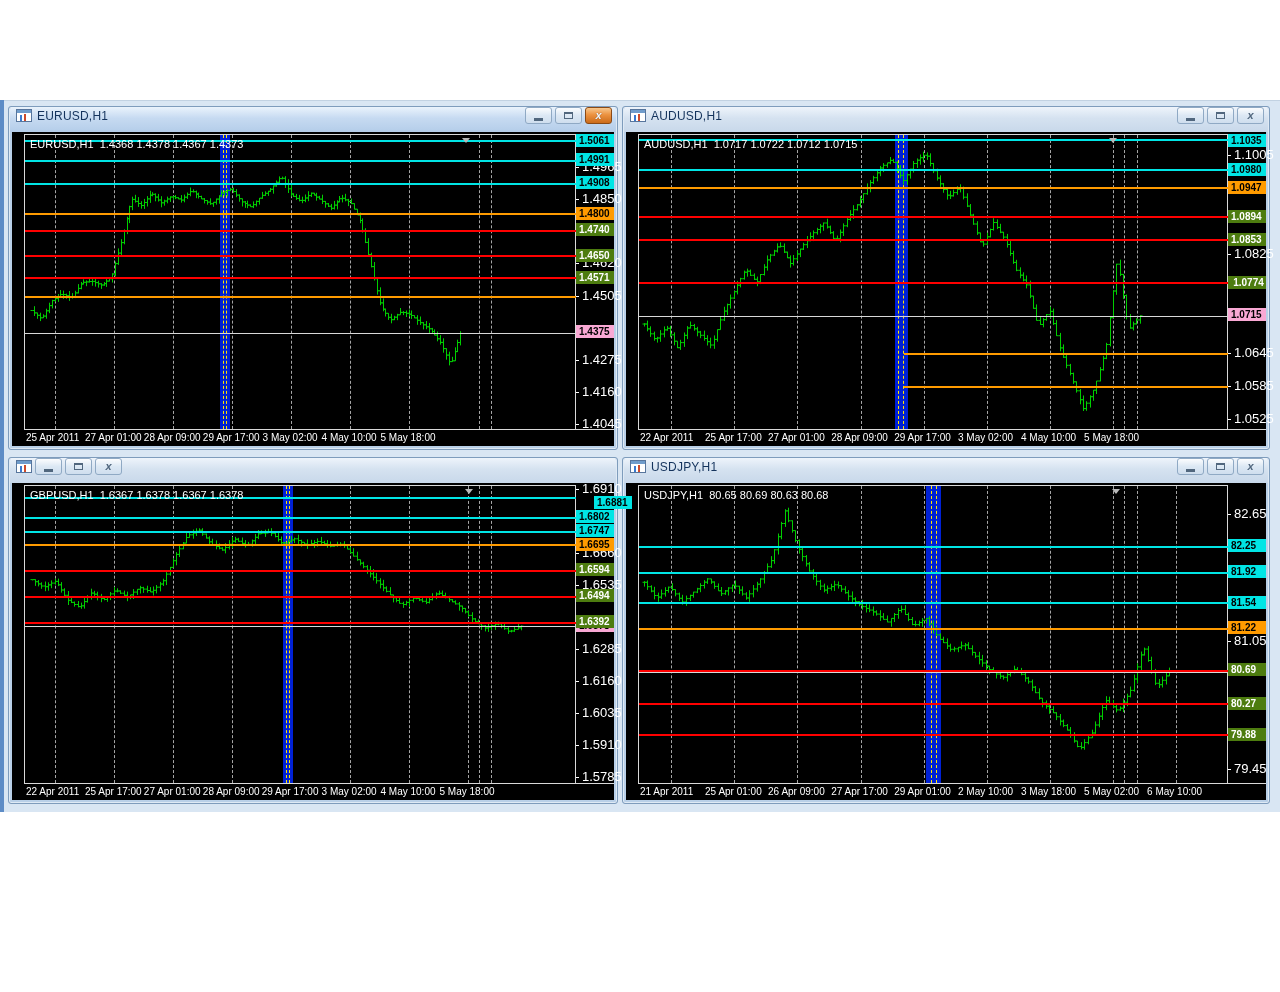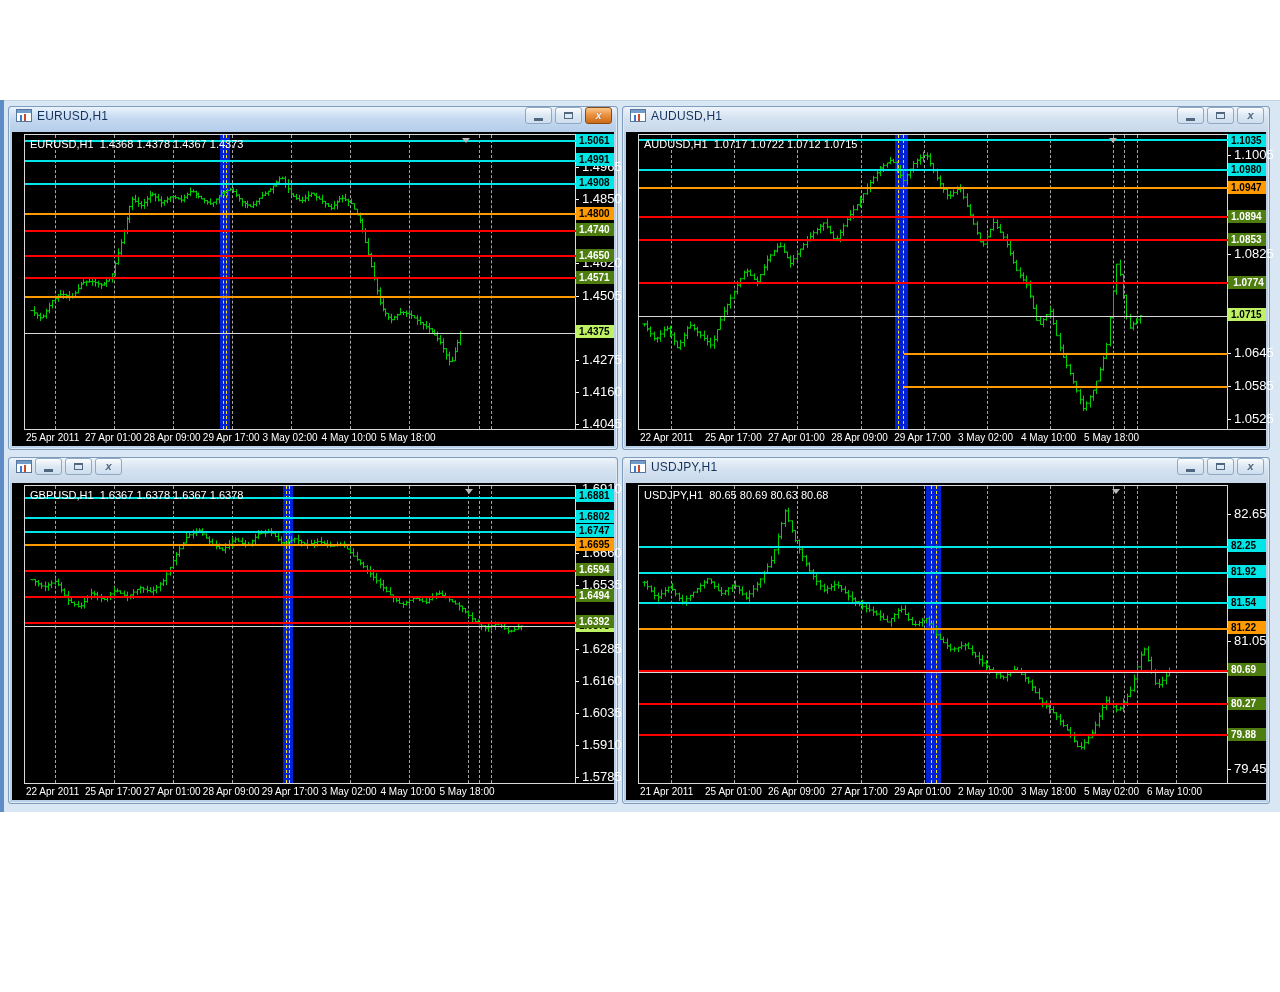--- a/index.html
+++ b/index.html
@@ -44,21 +44,21 @@
   .marker{position:absolute;top:3px;width:0;height:0;border-left:4px solid transparent;
           border-right:4px solid transparent;border-top:5px solid #b9b9b9;z-index:5}
   .tick{position:absolute;left:0;right:16px;height:12px;color:#fff;font-size:13px;line-height:12px}
   .tick b{position:absolute;left:0;top:6px;width:3px;height:1px;background:#fff}
   .tick span{margin-left:6px;font-weight:normal}
   .ptag{position:absolute;left:0;width:35px;height:13px;font-size:10px;font-weight:bold;
         line-height:13px;padding-left:3px;z-index:2}
   .ptag.cyan{background:#00e5e5;color:#000}
   .ptag.orange{background:#ff9b00;color:#000}
   .ptag.red{background:#4d7c0f;color:#fff}
-  .ptag.white{background:#bef264;color:#000}
+  .ptag.white{background:#f9a8d4;color:#000}
   .dlabel{position:absolute;top:2px;color:#fff;font-size:10px;white-space:nowrap}
 </style>
 </head>
 <body>
 
 <div class="mdi"></div>
 <div class="edge-strip"></div>
 <div class="below"></div>
 
 <div class="win" id="w0" style="left:8px;top:106px;width:608px;height:342px">
@@ -266,21 +266,21 @@
       </div>
     <div class="paxis">
         <div class="tick" style="top: -1.9px;"><b></b><span>1.6910</span></div>
         <div class="tick" style="top: 62px;"><b></b><span>1.6660</span></div>
         <div class="tick" style="top: 94px;"><b></b><span>1.6535</span></div>
         <div class="tick" style="top: 158px;"><b></b><span>1.6285</span></div>
         <div class="tick" style="top: 190px;"><b></b><span>1.6160</span></div>
         <div class="tick" style="top: 221.9px;"><b></b><span>1.6035</span></div>
         <div class="tick" style="top: 253.9px;"><b></b><span>1.5910</span></div>
         <div class="tick" style="top: 285.9px;"><b></b><span>1.5785</span></div>
-        <div class="ptag cyan" style="top: 4px;">1.6881</div>
+        <div class="ptag cyan" style="top: 11px; margin-left: 18px;">1.6881</div>
         <div class="ptag cyan" style="top: 25.2px;">1.6802</div>
         <div class="ptag cyan" style="top: 39.3px;">1.6747</div>
         <div class="ptag orange" style="top: 52.6px;">1.6695</div>
         <div class="ptag red" style="top: 78.4px;">1.6594</div>
         <div class="ptag red" style="top: 104px;">1.6494</div>
         <div class="ptag white" style="top: 133.7px;">1.6378</div>
         <div class="ptag red" style="top: 130.1px;">1.6392</div>
       </div>
     <div class="daxis">
         <span class="dlabel" style="left: 2px;">22 Apr 2011</span>

